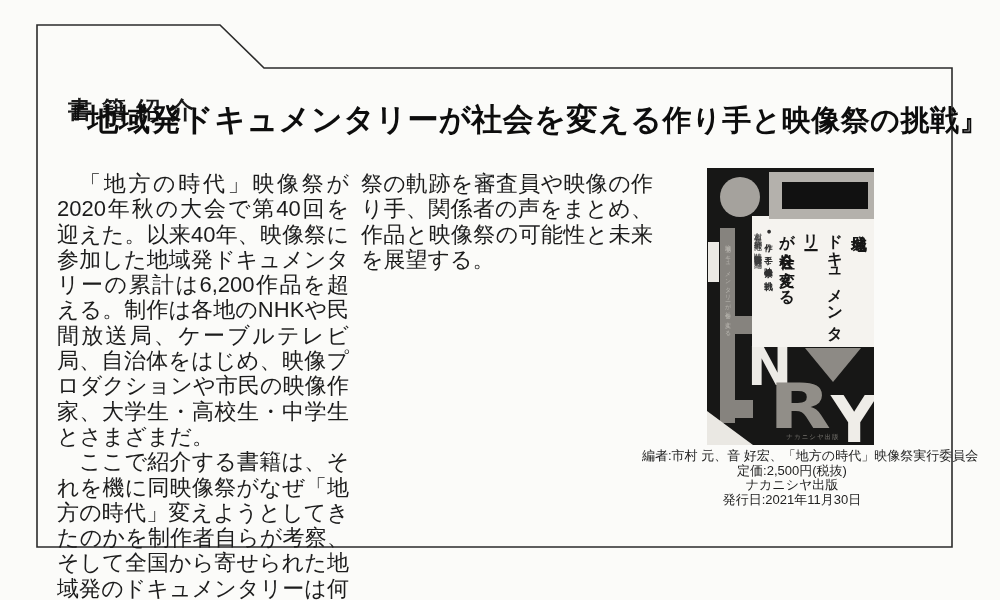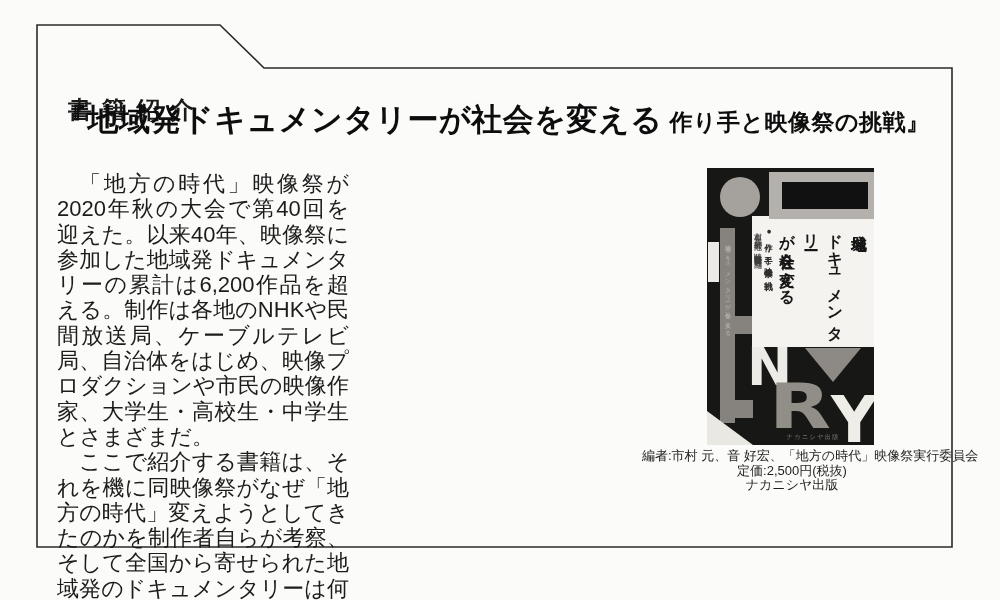--- a/index.html
+++ b/index.html
@@ -15,21 +15,21 @@
 
   .tab-label{
     position:absolute;left:68px;top:54px;
     font-size:24px;font-weight:700;letter-spacing:10px;color:#1a1a1a;margin-top:40px;
   }
   .title{
     position:absolute;left:56px;top:99px;margin:0;white-space:nowrap;
     color:#0d0d0d;font-weight:800;
   }
   .title .main{font-size:31px;letter-spacing:0.5px;}
-  .title .sub{font-size:23px;margin-left:7px;letter-spacing:0.5px;font-family:Liberation Serif, serif;}
+  .title .sub{font-size:29px;margin-left:0;letter-spacing:0.5px;font-family:Liberation Serif, serif;}
 
   .col{
     position:absolute;top:171px;width:292px;
     font-size:22px;line-height:25.3px;color:#1c1c1c;
     text-align:justify;font-weight:500;
   }
   .col1{left:57px;}
   .col2{left:361px;}
   .col p{margin:0;}
   .col p.indent{text-indent:1em;}
@@ -119,20 +119,21 @@
   <div class="tab-label">書籍紹介</div>
 
   <h1 class="title"><span class="main">『地域発ドキュメンタリーが社会を変える</span><span class="sub">作り手と映像祭の挑戦』</span></h1>
 
   <div class="col col1">
     <p class="indent">「地方の時代」映像祭が2020年秋の大会で第40回を迎えた。以来40年、映像祭に参加した地域発ドキュメンタリーの累計は6,200作品を超える。制作は各地のNHKや民間放送局、ケーブルテレビ局、自治体をはじめ、映像プロダクションや市民の映像作家、大学生・高校生・中学生とさまざまだ。</p>
     <p class="indent">ここで紹介する書籍は、それを機に同映像祭がなぜ「地方の時代」変えようとしてきたのかを制作者自らが考察、そして全国から寄せられた地域発のドキュメンタリーは何を描き、何を目指し、社会をどう変えてきたのかを再考しようと企画されたもの。同映像</p>
   </div>
 
   <div class="col col2">
+    <p>祭の軌跡を審査員や映像の作り手、関係者の声をまとめ、作品と映像祭の可能性と未来を展望する。</p>
   </div>
 
   <div class="cover">
     <div class="circle"></div>
     <div class="gray-block"></div>
     <div class="black-bar"></div>
 
     <div class="spine-bar"></div>
     <div class="spine-arm1"></div>
     <div class="spine-arm2"></div>
@@ -155,15 +156,16 @@
       </div>
     </div>
 
     <div class="cover-publisher">ナカニシヤ出版</div>
   </div>
 
   <div class="book-info">
     <div>編者:市村 元、音 好宏、「地方の時代」映像祭実行委員会</div>
     <div>定価:2,500円(税抜)</div>
     <div>ナカニシヤ出版</div>
+    <div>発行日:2021年11月30日</div>
   </div>
 
 </div>
 
 </body></html>

